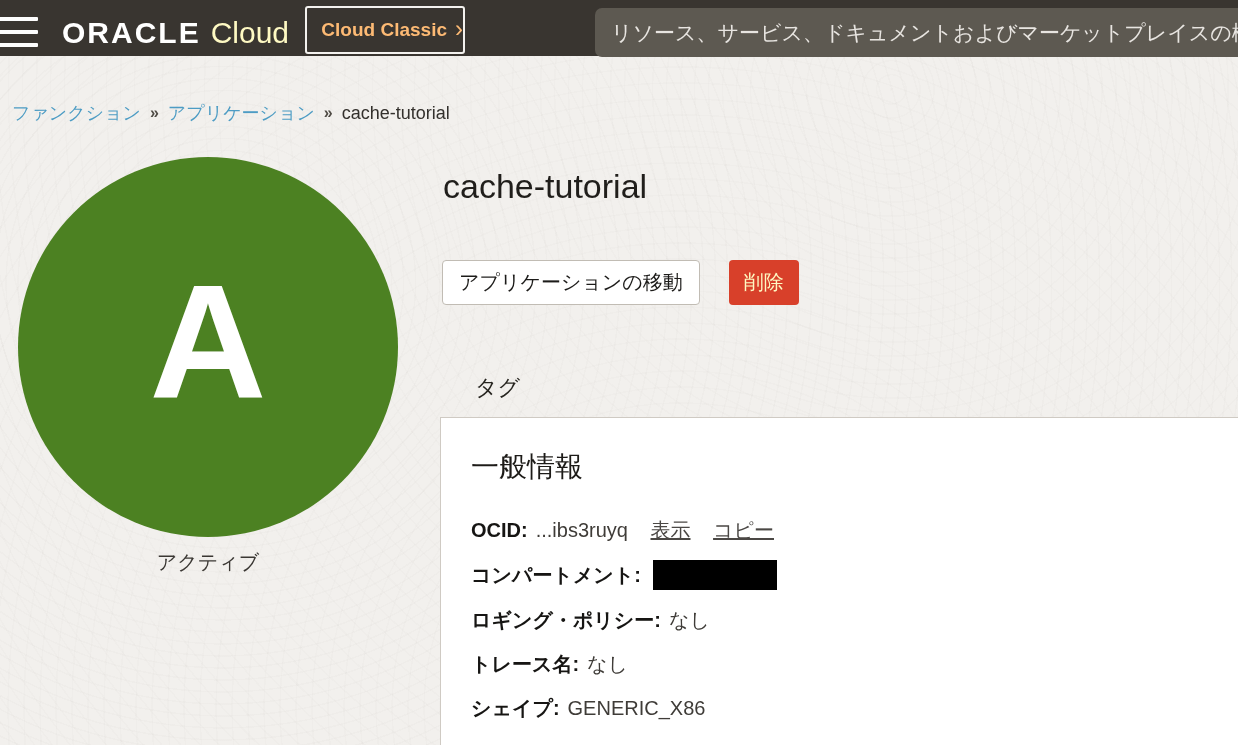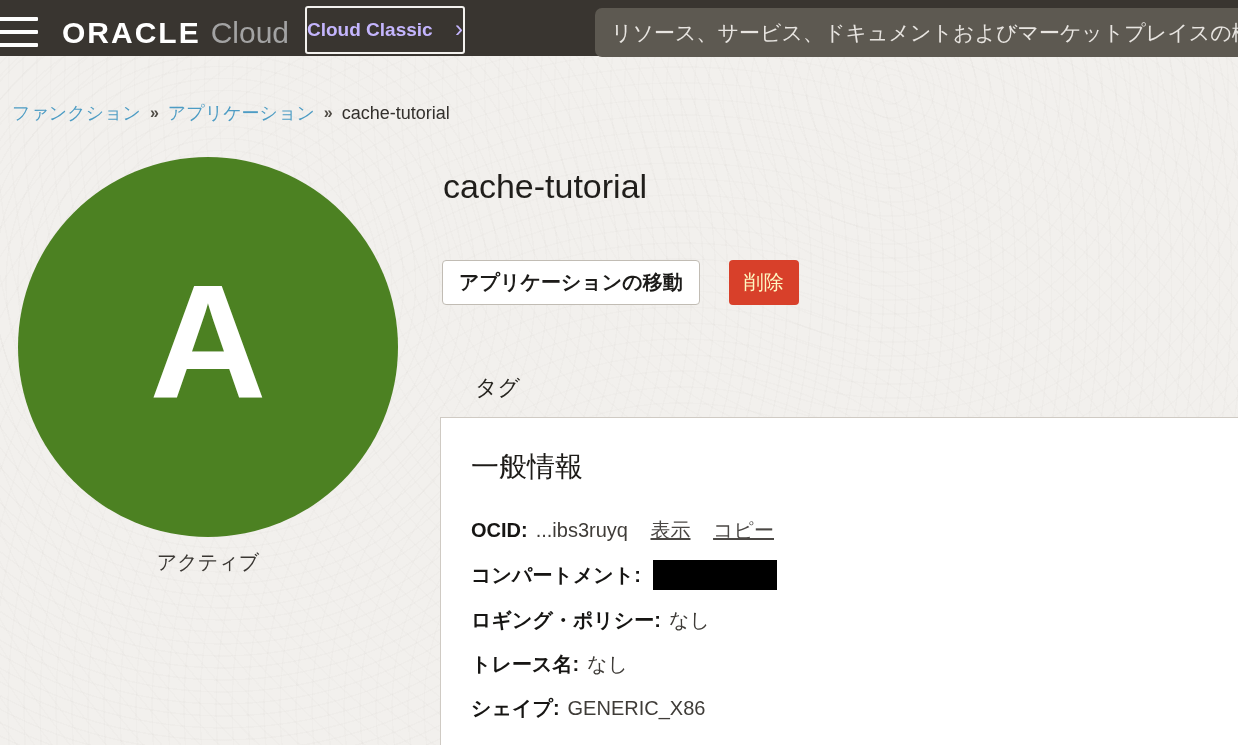--- a/index.html
+++ b/index.html
@@ -29,27 +29,27 @@
   }
   .hamburger .bar { width:100%; height:4px; background:#fdfdfd; border-radius:1px; }
   .brand {
     position:absolute; left:62px; top:0; height:66px;
     display:flex; align-items:center; white-space:nowrap;
   }
   .brand .brand-primary {
     color:#ffffff; font-size:30px; font-weight:800; letter-spacing:2px;
   }
   .brand .brand-secondary {
-    color:#a3a3a3; font-size:30px; font-weight:400; margin-left:10px;
+    color:#fef9c3; font-size:30px; font-weight:400; margin-left:10px;
   }
   .cloud-classic-btn {
     position:absolute; left:305px; top:6px; width:160px; height:48px;
     background:transparent; border:2px solid #f3f1ee; border-radius:3px;
-    color:#c4b5fd; font-size:19px; font-weight:700;
-    display:flex; align-items:center; justify-content:space-between; gap:8px;
+    color:#fdba74; font-size:19px; font-weight:700;
+    display:flex; align-items:center; justify-content:flex-end; gap:8px;
     cursor:pointer; white-space:nowrap;
   }
   .cloud-classic-btn .chev { font-size:24px; font-weight:400; line-height:1; padding-bottom:3px; }
   .topbar-search {
     position:absolute; left:595px; top:8px; width:700px; height:49px;
     background:#5d5951; border:none; border-radius:7px;
     color:#eeece8; font-size:21px; padding:0 16px; outline:none;
     font-family:"Liberation Sans","DejaVu Sans",sans-serif;
   }
   .topbar-search::placeholder { color:#e8e5e1; opacity:1; }
@@ -87,21 +87,21 @@
   .actions {
     position:absolute; left:442px; top:260px;
     display:flex; align-items:center;
   }
   .btn {
     height:45px; font-size:20px; border-radius:4px; cursor:pointer;
     display:inline-flex; align-items:center; justify-content:center;
     font-family:"Liberation Sans","DejaVu Sans",sans-serif; white-space:nowrap;
   }
   .btn-default {
-    background:#ffffff; border:1px solid #c1bcb4; color:#1c1b19; padding:15px 16px;font-weight:bold;
+    background:#ffffff; border:1px solid #c1bcb4; color:#1c1b19; padding:15px 16px;
   }
   .btn-move { margin-right:10px; }
   .btn-danger {
     border:none; color:#fef9c3; padding:0 15px; margin-left:19px;
   }
 
   
   .tabs { position:absolute; left:440px; top:358px; display:flex; z-index:2; }
   .tab {
     height:60px; display:flex; align-items:center; justify-content:center;

